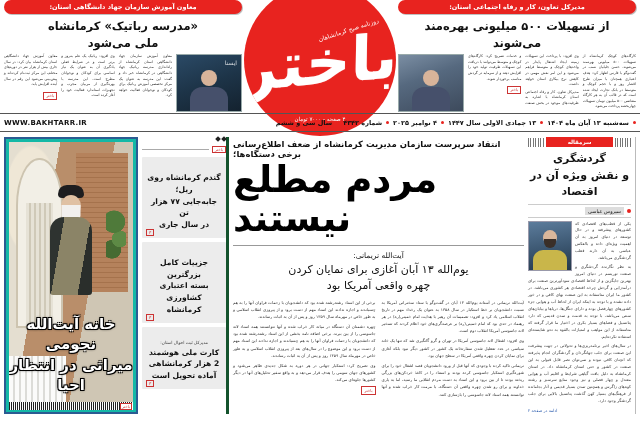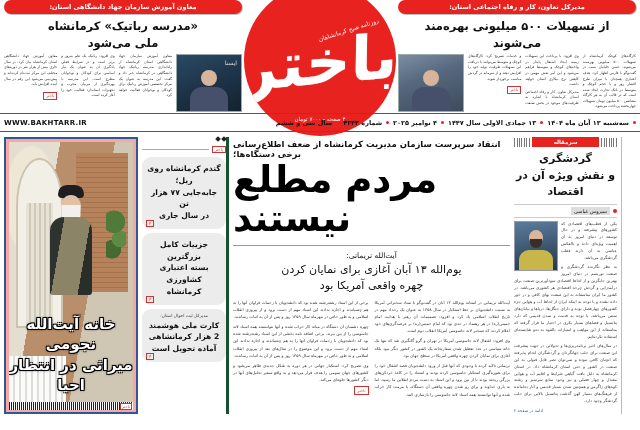--- a/index.html
+++ b/index.html
@@ -91,21 +91,21 @@
     font-size:6.5px;font-weight:bold;
   }
   .dateline{display:flex;align-items:center;gap:4px;white-space:nowrap;}
   .dot{width:3px;height:3px;border-radius:50%;background:#e8231f;display:inline-block;}
   .url{font-size:7px;letter-spacing:.3px;direction:ltr;font-weight:bold;}
 
   
   .main{display:flex;gap:0;height:282px;padding:5px 4px 0;box-sizing:border-box;}
 
   
-  .sidebar{width:108px;flex:0 0 108px;border-right:1px solid #bbb;padding-right:4px;margin-right:14px;box-sizing:border-box;}
+  .sidebar{width:108px;flex:0 0 108px;border-right:1px solid #bbb;padding-right:4px;margin-right:0;box-sizing:border-box;}
   .sermaghale{
     display:flex;align-items:center;gap:2px;margin-bottom:4px;
   }
   .bars{flex:0 0 16px;height:9px;background:repeating-linear-gradient(90deg,#777 0 1px,#fff 1px 2.5px);}
   .sermaghale .lbl{
     flex:1;background:#e8231f;color:#fff;font-size:5.5px;text-align:center;
     padding:2px 0;font-weight:bold;
   }
   .side-hl{font-size:11px;font-weight:bold;text-align:center;line-height:1.5;margin:4px 0 3px;}
   .side-author{
@@ -140,21 +140,21 @@
   .sec2-kicker{font-size:7.5px;font-weight:normal;text-align:center;margin:2px 0 2px;}
   .sec2-head{font-size:11px;font-weight:normal;text-align:center;line-height:1.5;margin-bottom:4px;}
   .twocol{column-count:2;column-gap:6px;column-rule:0;font-size:4.1px;line-height:1.75;
     text-align:justify;color:#2c2c2c;}
   .twocol p{margin:0 0 3px;}
   .center-credit{display:inline-block;border:1px solid #c33;color:#c33;font-size:4px;padding:0 2px;}
 
   
   .leftcol{width:222px;flex:0 0 222px;display:flex;gap:4px;}
   .photobox{
-    width:130px;flex:0 0 130px;border:2px solid #2b5b92;background:#fca5a5;
+    width:130px;flex:0 0 130px;border:2px solid #2b5b92;background:#14b8a6;
     position:relative;overflow:hidden;
   }
   .photo-img{
     position:absolute;inset:3px;
     background:
       radial-gradient(ellipse at 18% 22%, #efe7d6 0 18%, transparent 19%),
       linear-gradient(100deg,#e4ded0 0 30%, #b98e6a 30% 62%, #cfc6b4 62% 100%);
     overflow:hidden;
   }
   .arch{
@@ -199,22 +199,22 @@
   .barcode-tag{
     position:absolute;right:4px;bottom:2px;border:1px solid #c33;color:#c33;
     font-size:4px;padding:0 1px;background:#fff;
   }
 
   .boxcol{flex:1;display:flex;flex-direction:column;gap:4px;min-width:0;}
   .topcredit{display:flex;align-items:center;gap:3px;}
   .topcredit .ln{flex:1;border-bottom:1px solid #aaa;}
   .topcredit .cd{border:1px solid #c33;color:#c33;font-size:4px;padding:0 2px;}
   .nbox{
-    background:#ececec;padding:4px 4px 7px;position:relative;
-    border-radius:9px;
+    background:#ececec;padding:13px 4px 7px;position:relative;
+    border-radius:1px;
   }
   .nbox .over{font-size:4.4px;color:#444;text-align:center;margin-bottom:2px;}
   .nbox .tx{font-size:7.6px;font-weight:bold;line-height:1.55;text-align:center;}
   .pg{
     position:absolute;left:4px;bottom:2px;border:1px solid #c33;color:#c33;
     font-size:4.2px;padding:0 2px;background:#ececec;
   }
   .diamonds{display:flex;gap:2px;justify-content:flex-start;margin-bottom:1px;}
   .diamonds i{width:4px;height:4px;background:#222;transform:rotate(45deg);display:block;}
 </style>

